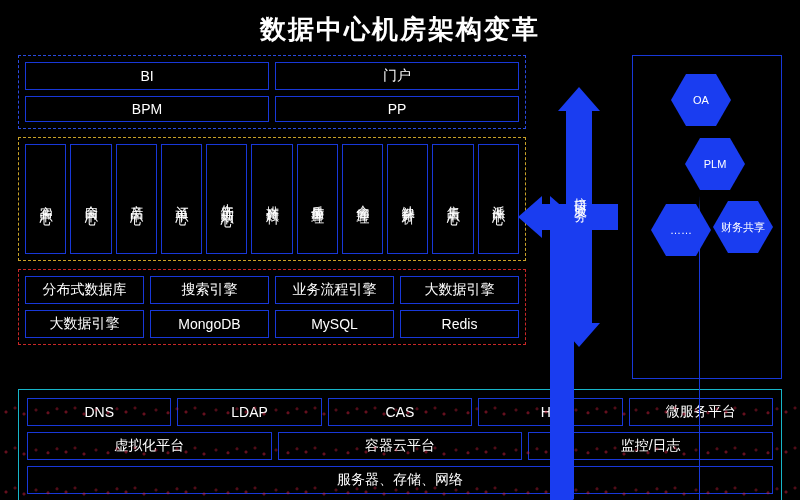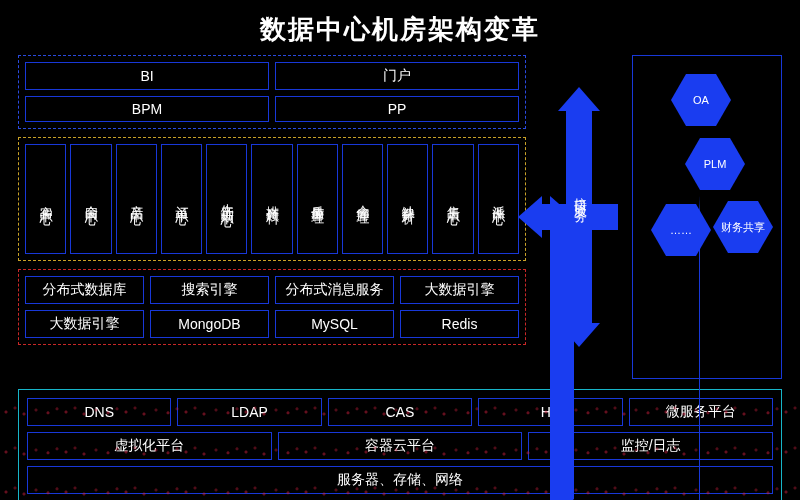--- a/index.html
+++ b/index.html
@@ -75,21 +75,21 @@
         <div class="vbox">缺件分析</div>
         <div class="vbox">售后中心</div>
         <div class="vbox">派件中心</div>
       </div>
     </div>
 
     <div class="grp g-red">
       <div class="row">
         <div class="box">分布式数据库</div>
         <div class="box">搜索引擎</div>
-        <div class="box">分布式消息服务</div>
+        <div class="box">业务流程引擎</div>
         <div class="box">大数据引擎</div>
       </div>
       <div class="row">
         <div class="box">大数据引擎</div>
         <div class="box">MongoDB</div>
         <div class="box">MySQL</div>
         <div class="box">Redis</div>
       </div>
     </div>
   </div>

